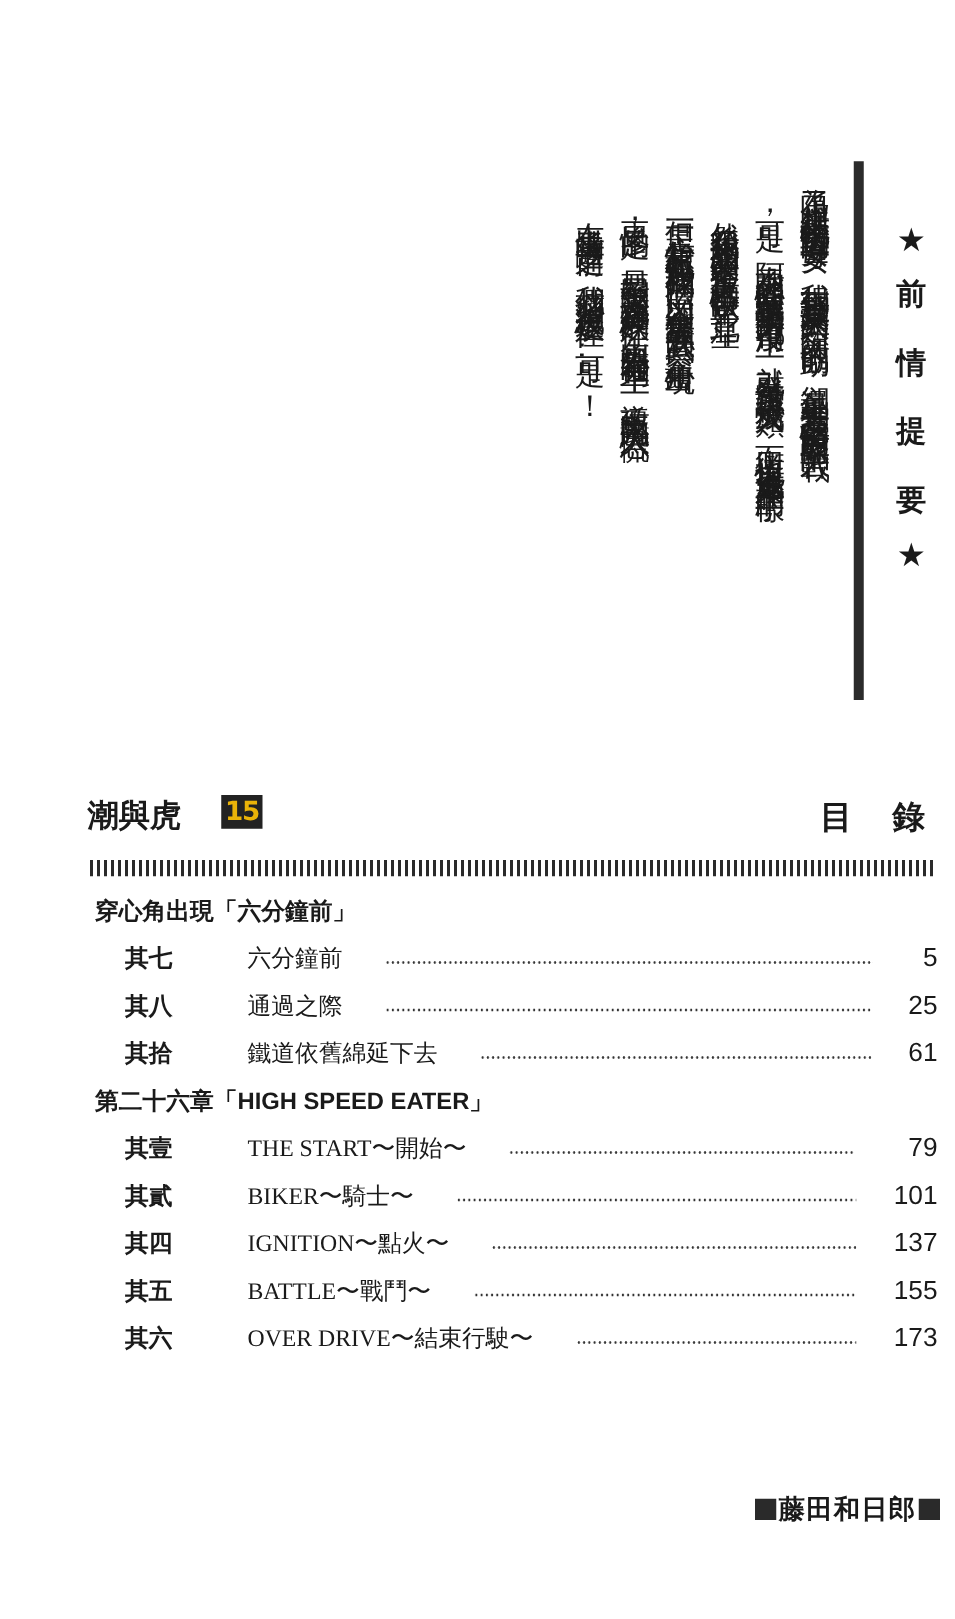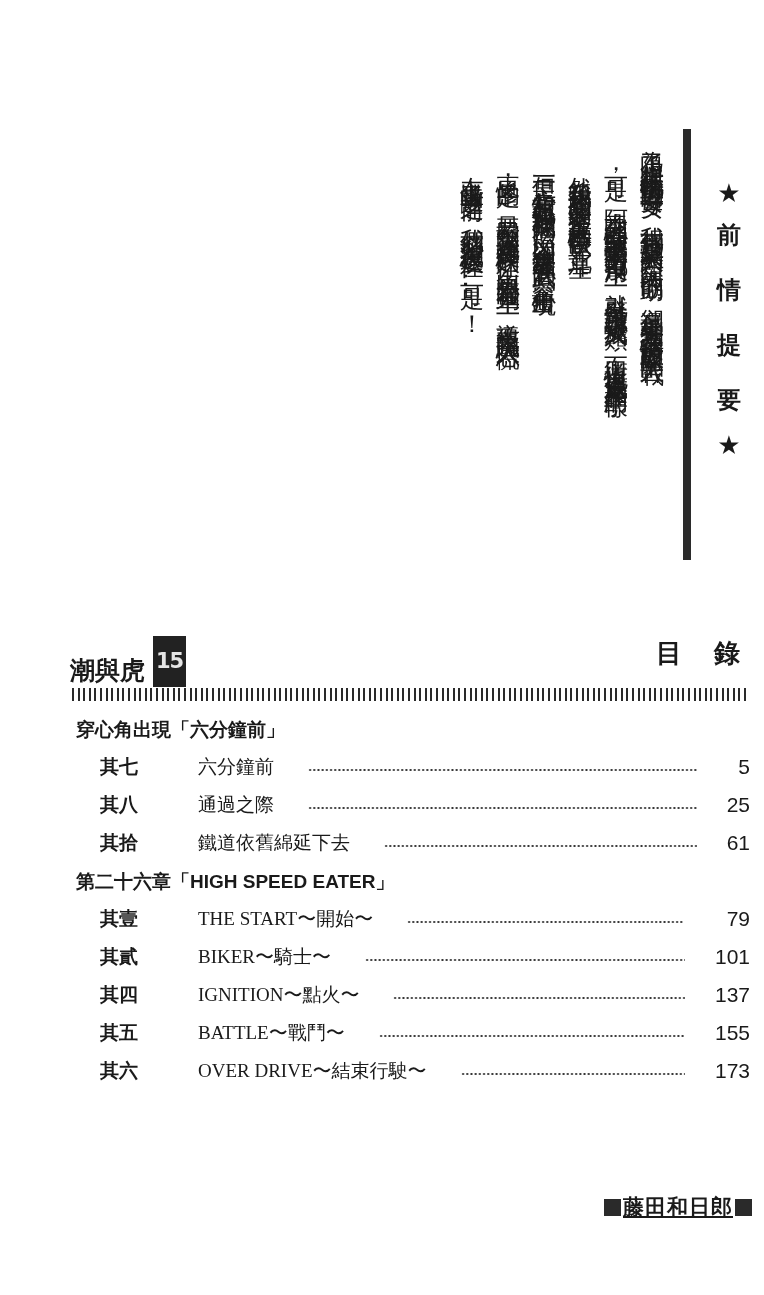--- a/index.html
+++ b/index.html
@@ -29,25 +29,25 @@
   }
   .synopsis-body p { margin: 0; text-indent: 1.1em; }
   .synopsis-body p.first { text-indent: 0; }
 
   
   .toc-header {
     position: absolute; left: 70px; top: 636px; width: 670px; height: 40px;
   }
   .series-title {
     position: absolute; left: 0; top: 0; font-size: 25px; font-weight: bold;
-    display: flex; align-items: flex-end;
+    display: flex; align-items: flex-start; gap: 24px;
   }
   .vol-badge {
-    display: inline-block; background: #222; color: #e5e5e5; font-size: 21px;
-    font-weight: bold; padding: 12px 3px; margin-left: 8px; line-height: 27px;
+    display: inline-block; background: #222; color: #eab308; font-size: 21px;
+    font-weight: bold; padding: 0 3px; margin-left: 8px; line-height: 27px;
     letter-spacing: -1px;
   }
   .toc-title {
     position: absolute; right: 0; top: 0; font-size: 26px; font-weight: bold;
     letter-spacing: 32px; margin-right: -32px;
   }
   .tick-rule {
     position: absolute; left: 72px; top: 688px; width: 676px; height: 13px;
     background: repeating-linear-gradient(90deg, #2a2a2a 0 2px, transparent 2px 5.6px);
   }
@@ -72,21 +72,21 @@
   .entry .page {
     font-family: "Liberation Sans", sans-serif; font-size: 21px;
     min-width: 22px; text-align: right; padding-left: 2px;
   }
   .entry .page.pad { padding-left: 16px; }
   .author {
     position: absolute; right: 12px; top: 1193px; font-size: 21px; font-weight: bold;
     display: flex; align-items: center;
   }
   .author .sq { display: inline-block; width: 17px; height: 17px; background: #2a2a2a; }
-  .author .aname { margin: 0 2px; letter-spacing: 1px; text-decoration: underline; }
+  .author .aname { margin: 0 2px; letter-spacing: 1px; }
 </style>
 </head>
 <body>
 
 <div class="synopsis-title">
   <span class="star">★</span>
   <span class="tchar">前</span>
   <span class="tchar">情</span>
   <span class="tchar">提</span>
   <span class="tchar">要</span>

